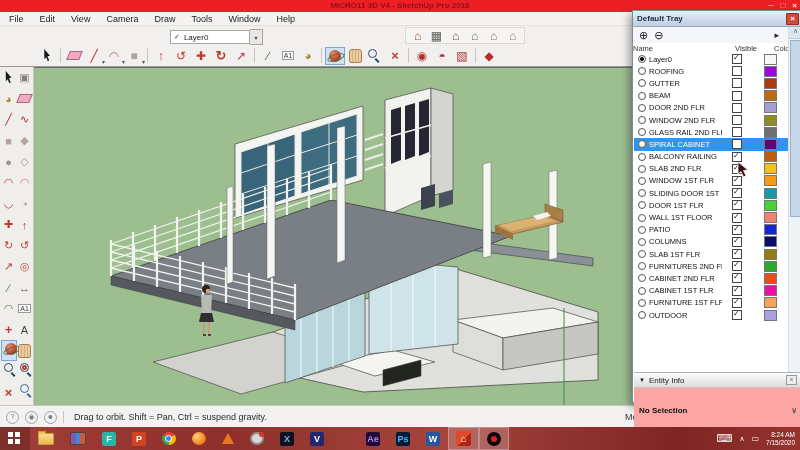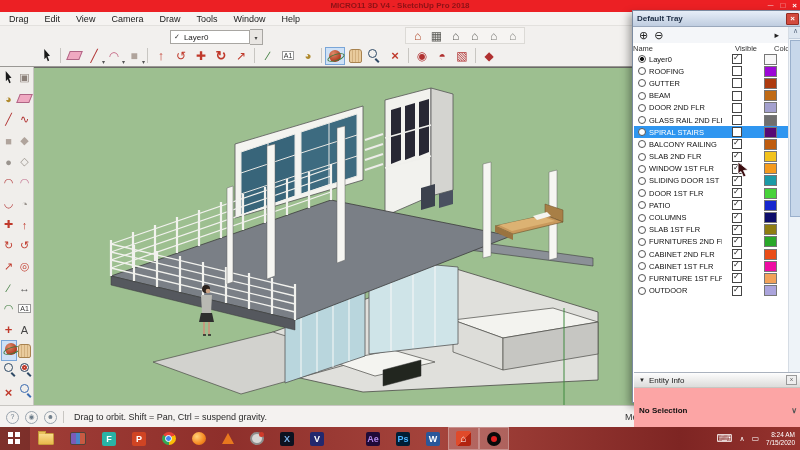--- a/index.html
+++ b/index.html
@@ -120,21 +120,21 @@
   <span class="title">MICRO11 3D V4 - SketchUp Pro 2018</span>
 </div>
 <div class="winctl">
   <span>─</span>
   <span>□</span>
   <span class="close">×</span>
 </div>
 
 <div class="menubar">
 
-<span class="mi">Drag</span>
+<span class="mi">File</span>
     <span class="mi">Edit</span>
     <span class="mi">View</span>
     <span class="mi">Camera</span>
     <span class="mi">Draw</span>
     <span class="mi">Tools</span>
     <span class="mi">Window</span>
     <span class="mi">Help</span>
   </div>
 
 <div class="tbrow1">
@@ -497,31 +497,41 @@
       <span class="lname">DOOR 2ND FLR</span>
       <span class="cbwrap">
           <span class="cb"></span>
         </span>
       <span class="swwrap">
           <span class="swatch" style="background: rgb(163, 160, 206);"></span>
         </span>
     </div>
       <div class="lrow">
       <span class="radio"></span>
+      <span class="lname">WINDOW 2ND FLR</span>
+      <span class="cbwrap">
+          <span class="cb"></span>
+        </span>
+      <span class="swwrap">
+          <span class="swatch" style="background: rgb(143, 141, 34);"></span>
+        </span>
+    </div>
+      <div class="lrow">
+      <span class="radio"></span>
       <span class="lname">GLASS RAIL 2ND FLR</span>
       <span class="cbwrap">
           <span class="cb"></span>
         </span>
       <span class="swwrap">
           <span class="swatch" style="background: rgb(111, 111, 111);"></span>
         </span>
     </div>
       <div class="lrow selected">
       <span class="radio"></span>
-      <span class="lname">SPIRAL STAIRS</span>
+      <span class="lname">SPIRAL CABINET</span>
       <span class="cbwrap">
           <span class="cb"></span>
         </span>
       <span class="swwrap">
           <span class="swatch" style="background: rgb(87, 10, 116);"></span>
         </span>
     </div>
       <div class="lrow">
       <span class="radio"></span>
       <span class="lname">BALCONY RAILING</span>
@@ -563,20 +573,30 @@
         </span>
     </div>
       <div class="lrow">
       <span class="radio"></span>
       <span class="lname">DOOR 1ST FLR</span>
       <span class="cbwrap">
           <span class="cb checked"></span>
         </span>
       <span class="swwrap">
           <span class="swatch" style="background: rgb(71, 210, 58);"></span>
+        </span>
+    </div>
+      <div class="lrow">
+      <span class="radio"></span>
+      <span class="lname">WALL 1ST FLOOR</span>
+      <span class="cbwrap">
+          <span class="cb checked"></span>
+        </span>
+      <span class="swwrap">
+          <span class="swatch" style="background: rgb(242, 131, 114);"></span>
         </span>
     </div>
       <div class="lrow">
       <span class="radio"></span>
       <span class="lname">PATIO</span>
       <span class="cbwrap">
           <span class="cb checked"></span>
         </span>
       <span class="swwrap">
           <span class="swatch" style="background: rgb(21, 38, 207);"></span>

